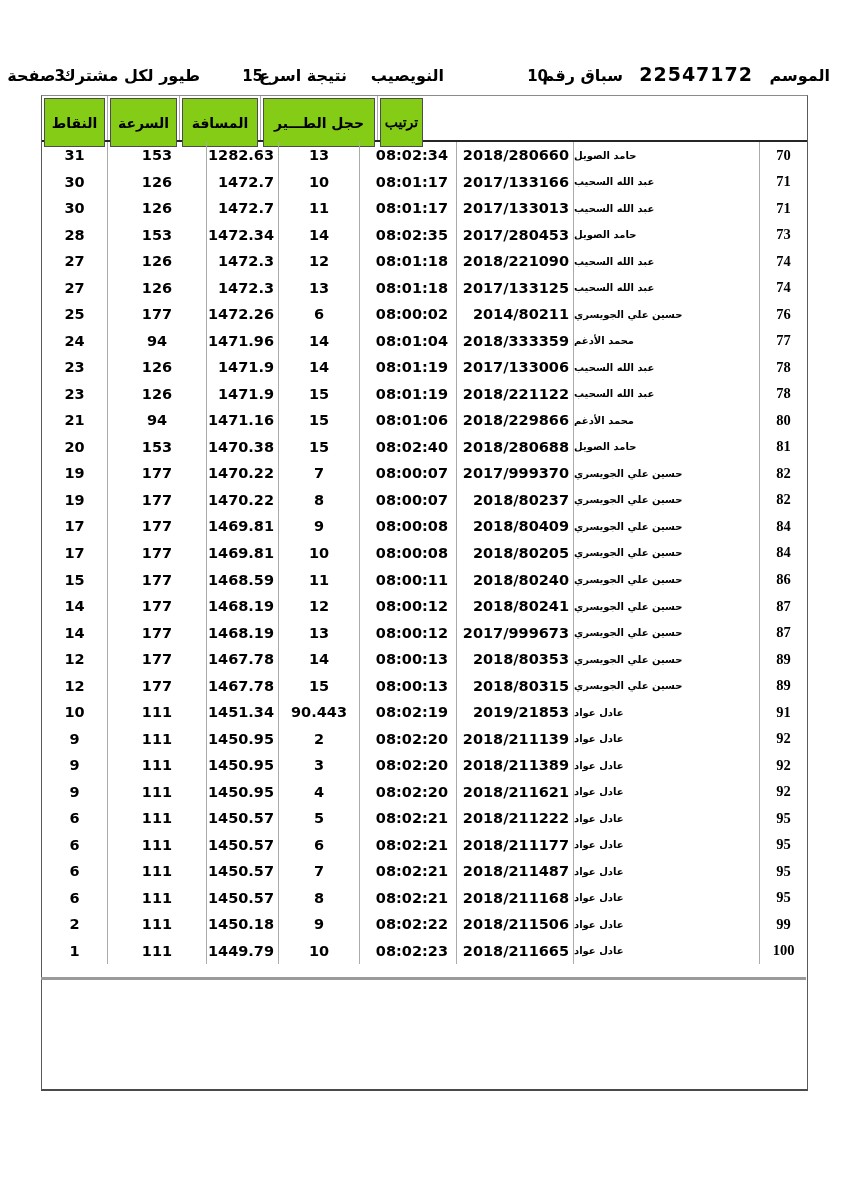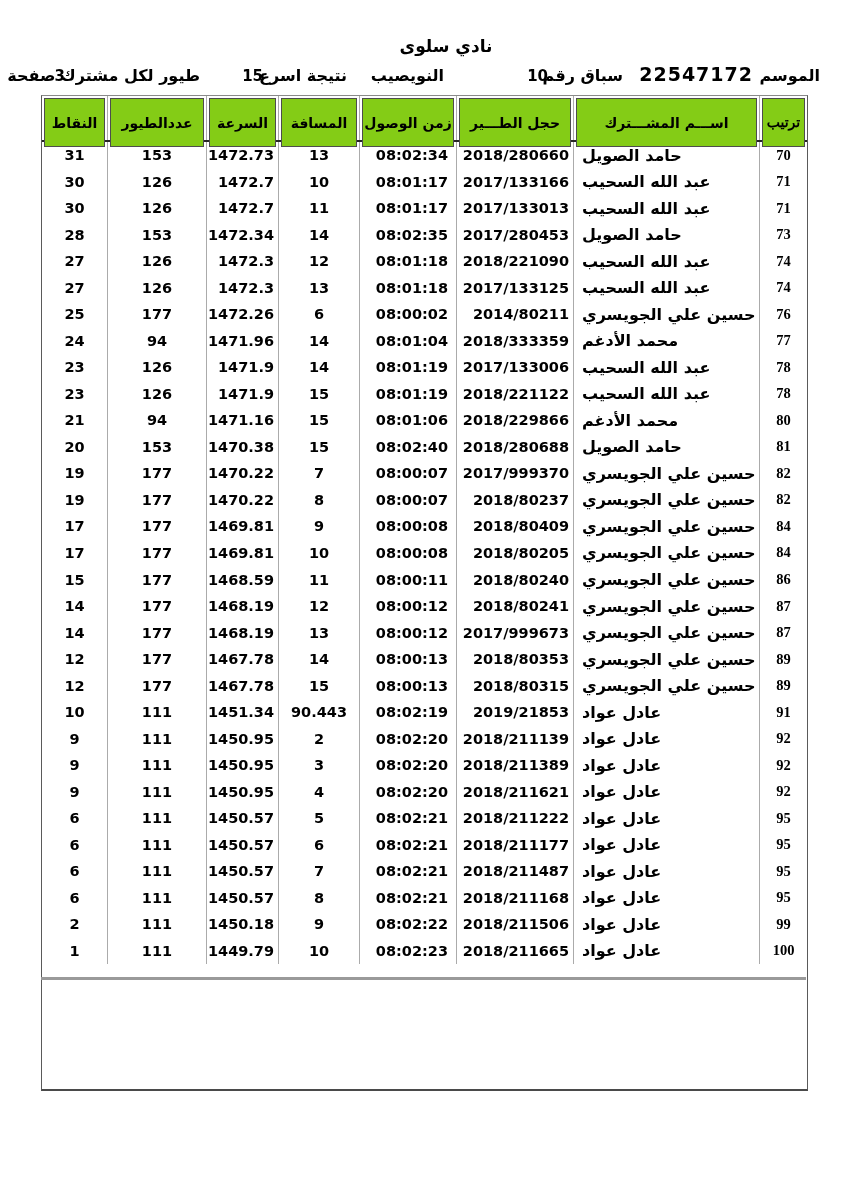--- a/index.html
+++ b/index.html
@@ -38,76 +38,66 @@
     box-sizing:border-box;height:100%;display:flex;align-items:center;
     font-size:14.5px;white-space:nowrap;overflow:hidden;
   }
   .cell + .cell{border-left:1px solid #ababab;}
   .c0{width:65px;}  .c1{width:99px;}  .c2{width:72px;}  .c3{width:81px;}
   .c4{width:97px;}  .c5{width:117px;} .c6{width:186px;} .c7{width:48px;font-family:Liberation Serif, serif;}
   .points,.birds,.distance,.rank{justify-content:center;}
   .speed{justify-content:flex-end;padding-right:4px;}
   .time{justify-content:flex-end;padding-right:8px;}
   .ring{justify-content:flex-end;padding-right:4px;}
-  .name{justify-content:flex-end;padding-right:11px;direction:rtl;font-size:16px;padding-left:8px;}
+  .name{justify-content:flex-end;padding-right:11px;direction:rtl;font-size:10px;}
   .bottom-rule{
     position:absolute;left:41px;top:977px;width:765px;height:3px;background:#9a9a9a;
   }
 </style>
 </head>
 <body>
 
 <div class="page">
 
-  <div class="title">نادي سلوى</div>
 
   <div class="meta">
-    <span style="right:28px">الموسم</span>
+    <span style="right:18px">الموسم</span>
     <span style="right:95px" class="season-value">22547172</span>
     <span style="right:225px">سباق رقم</span>
     <span style="right:300px" class="num">10</span>
     <span style="right:404px">النويصيب</span>
     <span style="right:501px">نتيجة اسرع</span>
     <span style="right:585px" class="num">15</span>
     <span style="right:648px">طيور لكل مشترك صفحة</span>
     <span style="right:783px" class="num">3</span>
   </div>
 
   <div class="rtable">
     <div class="thead">
       <div class="hcol c0">
         <div class="hcell">النقاط</div>
       </div>
-      <div class="hcol c1">
-        <div class="hcell">عددالطيور</div>
-      </div>
       <div class="hcol c2">
         <div class="hcell">السرعة</div>
       </div>
       <div class="hcol c3">
         <div class="hcell">المسافة</div>
       </div>
-      <div class="hcol c4">
-        <div class="hcell">زمن الوصول</div>
-      </div>
       <div class="hcol c5">
         <div class="hcell">حجل الطـــير</div>
-      </div>
-      <div class="hcol c6">
-        <div class="hcell">اســـم المشـــترك</div>
       </div>
       <div class="hcol c7">
         <div class="hcell">ترتيب</div>
       </div>
     </div>
     <div class="tbody" id="tbody">
   <div class="trow">
     <div class="cell c0 points">31</div>
     <div class="cell c1 birds">153</div>
-    <div class="cell c2 speed">1472.73</div>
+    <div class="cell c2 speed">1282.63</div>
     <div class="cell c3 distance">13</div>
     <div class="cell c4 time">08:02:34</div>
     <div class="cell c5 ring">2018/280660</div>
     <div class="cell c6 name">حامد الصويل</div>
     <div class="cell c7 rank">70</div>
   </div>
 
   <div class="trow">
     <div class="cell c0 points">30</div>
     <div class="cell c1 birds">126</div>

